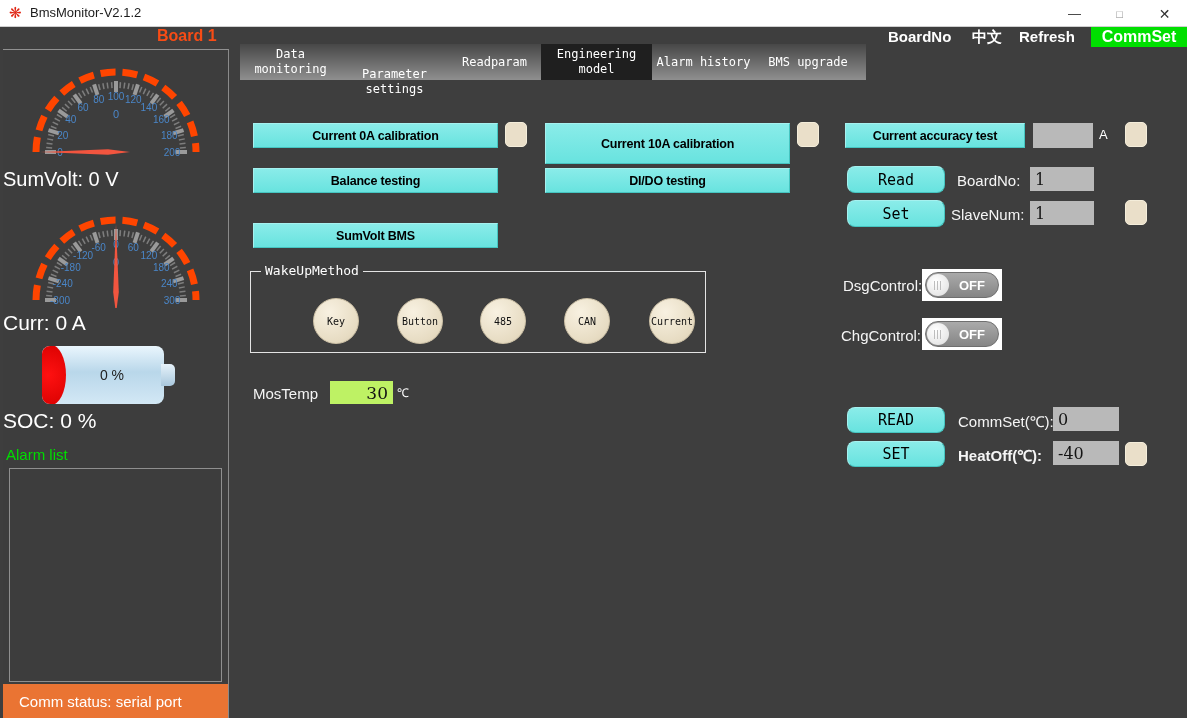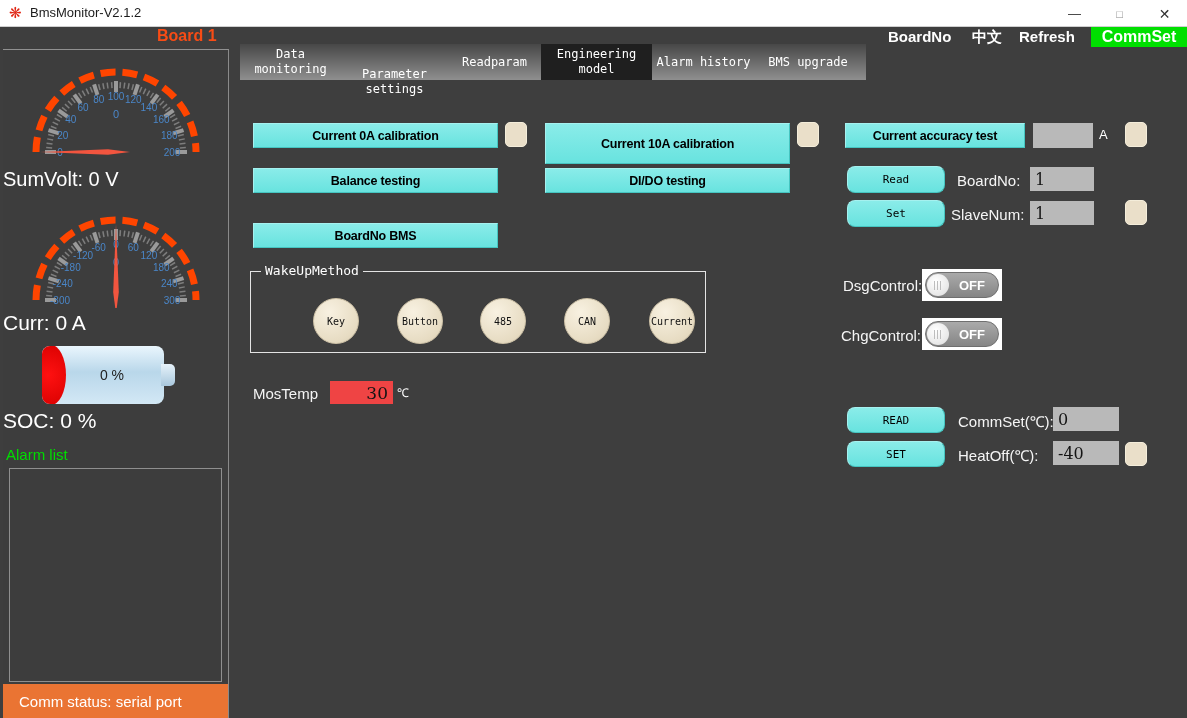--- a/index.html
+++ b/index.html
@@ -50,27 +50,27 @@
     border:1px solid #8f8f8f; background:#3d3d3d; }
   .comm-bar { position:absolute; left:0; top:634px; width:225px; height:35px;
     background:#ea7433; display:flex; align-items:center; }
   .comm-bar span { margin-left:16px; color:#fff; font-size:15px; }
   
   .btn-cyan { position:absolute; background:linear-gradient(180deg,#8aece9,#68e3df);
     border:1px solid #a5f1ef; border-right-color:#45c5c1; border-bottom-color:#45c5c1;
     color:#000; font-weight:bold; font-size:12.5px; letter-spacing:-0.2px;
     display:flex; align-items:center; justify-content:center; cursor:pointer; }
   .btn-cyan.rounded { border-radius:8px; font-family:"DejaVu Sans Mono", monospace;
-    font-weight:normal; font-size:11px; letter-spacing:0; }
+    font-weight:normal; font-size:15px; letter-spacing:0; }
   .sq-beige { position:absolute; width:22px; height:25px; background:#eadfc9;
     border:1px solid #f4edda; border-radius:5px; cursor:pointer; }
   .input-gray { position:absolute; background:#b9b9b9; color:#141414;
     font-family:"DejaVu Serif", serif; font-size:16px; padding:0 5px;
     display:flex; align-items:center; }
-  .input-gray.right { justify-content:flex-end; background:#ef4444; font-size:17px; }
+  .input-gray.right { justify-content:flex-end; background:#bef264; font-size:17px; }
   .lbl { position:absolute; color:#f5f5f5; font-size:15px; }
   .unit { position:absolute; color:#fff; font-size:13px; }
   .fieldset { position:absolute; left:250px; top:271px; width:456px; height:82px;
     border:1px solid #e4e4e4; }
   .fieldset .legend { position:absolute; left:10px; top:-9px; background:#3e3e3e;
     padding:0 4px; color:#fff; font-family:"DejaVu Sans Mono", monospace; font-size:13px; }
   .circle-btn { position:absolute; width:46px; height:46px; border-radius:50%;
     background:radial-gradient(circle at 35% 30%, #f8f1e1, #e7dcc3 70%, #d9cdb1);
     border:1px solid #cfc3a8; display:flex; align-items:center; justify-content:center;
     color:#111; font-family:"DejaVu Sans Mono", monospace; font-size:10px; cursor:pointer; }
@@ -277,21 +277,21 @@
   <div class="input-gray" style="left:1033px; top:123px; width:60px; height:25px;"></div>
   <span class="unit" style="left:1099px; top:127px;">A</span>
   <div class="sq-beige" style="left:1125px; top:122px;"></div>
 
   <div class="btn-cyan" style="left:253px; top:168px; width:245px; height:25px;">Balance testing</div>
   <div class="btn-cyan" style="left:545px; top:168px; width:245px; height:25px;">DI/DO testing</div>
   <div class="btn-cyan rounded" style="left:847px; top:166px; width:98px; height:27px;">Read</div>
   <span class="lbl" style="left:957px; top:172px;">BoardNo:</span>
   <div class="input-gray" style="left:1030px; top:167px; width:64px; height:24px;">1</div>
 
-  <div class="btn-cyan" style="left:253px; top:223px; width:245px; height:25px;">BoardNo BMS</div>
+  <div class="btn-cyan" style="left:253px; top:223px; width:245px; height:25px;">SumVolt BMS</div>
   <div class="btn-cyan rounded" style="left:847px; top:200px; width:98px; height:27px;">Set</div>
   <span class="lbl" style="left:951px; top:206px;">SlaveNum:</span>
   <div class="input-gray" style="left:1030px; top:201px; width:64px; height:24px;">1</div>
   <div class="sq-beige" style="left:1125px; top:200px;"></div>
 
   <div class="fieldset">
     <span class="legend">WakeUpMethod</span>
     <div class="circle-btn" style="left:62px; top:26px;">Key</div>
     <div class="circle-btn" style="left:146px; top:26px;">Button</div>
     <div class="circle-btn" style="left:229px; top:26px;">485</div>
@@ -319,17 +319,17 @@
   </div>
 
   <span class="lbl" style="left:253px; top:385px;">MosTemp</span>
   <div class="input-gray right" style="left:330px; top:381px; width:63px; height:23px;">30</div>
   <span class="unit" style="left:397px; top:384px; font-size:12px;">℃</span>
 
   <div class="btn-cyan rounded" style="left:847px; top:407px; width:98px; height:26px;">READ</div>
   <span class="lbl" style="left:958px; top:411px;">CommSet(℃):</span>
   <div class="input-gray" style="left:1053px; top:407px; width:66px; height:24px;">0</div>
   <div class="btn-cyan rounded" style="left:847px; top:441px; width:98px; height:26px;">SET</div>
-  <span class="lbl" style="left:958px; top:445px;">HeatOff(℃):</span>
+  <span class="lbl" style="left:958px; top:445px;font-weight:bold;">HeatOff(℃):</span>
   <div class="input-gray" style="left:1053px; top:441px; width:66px; height:24px;">-40</div>
   <div class="sq-beige" style="left:1125px; top:442px; height:24px;"></div>
 
 </div>
 
 </body></html>

